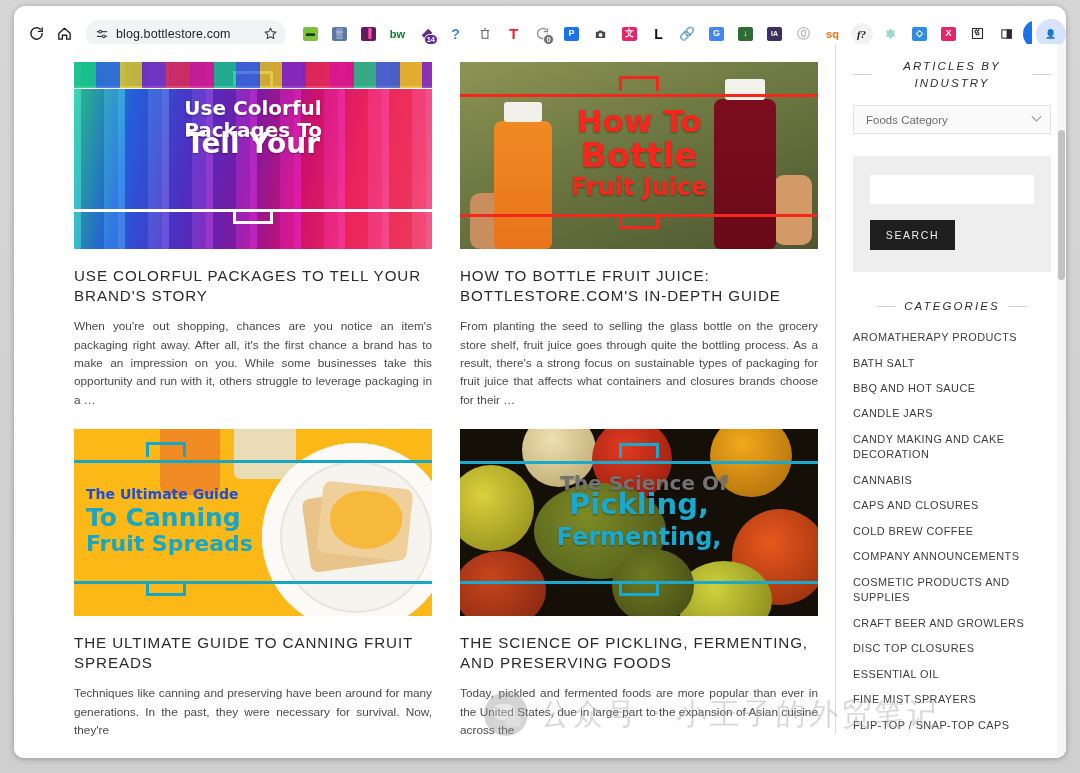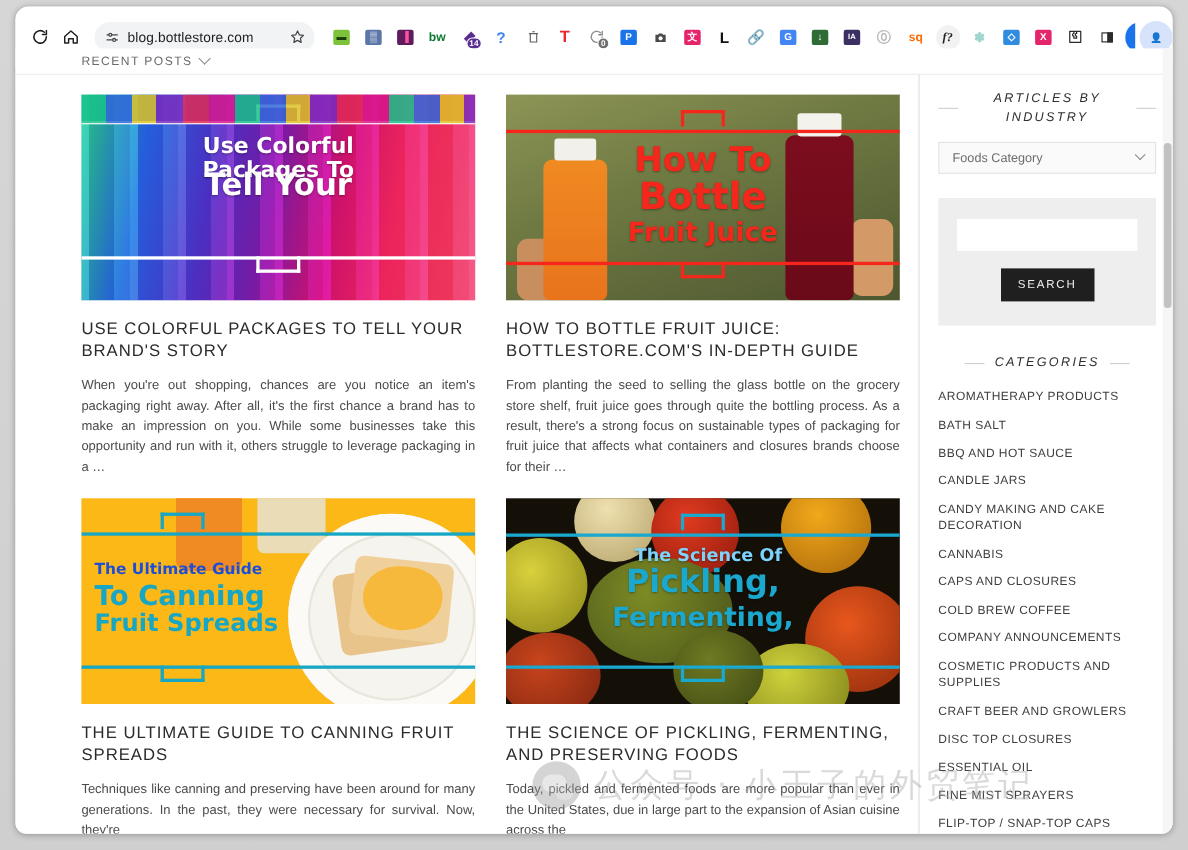--- a/index.html
+++ b/index.html
@@ -360,21 +360,21 @@
     border-bottom: 1.2px solid #8d8d8d;
     transform: rotate(45deg) translate(-2px,-2px);
   }
 
   #search-widget {
     margin-top: 22px;
     background: #eeeeee;
     padding: 19px 17px 22px 17px;
     display: flex;
     flex-direction: column;
-    align-items: center;
+    align-items: flex-start;
   }
   #search-input {
     width: 100%;
     height: 29px;
     background: #ffffff;
     border: none;
     outline: none;
     font-size: 12px;
     padding: 0 8px;
     font-family: "Liberation Sans", sans-serif;
@@ -600,24 +600,20 @@
               <path d="M4 19c1.6-3 12.4-3 16 0z"></path>
             </svg>
         </div>
       </div>
 
       <div id="profile-chip">👤</div>
     </div>
 
     <div id="viewport">
 
-      <div id="recent-posts-bar">
-        <span id="recent-posts-label">RECENT POSTS</span>
-        <span class="chev-dn"></span>
-      </div>
 
       <div id="page-body">
 
         <div id="main-col">
           <div id="posts-grid">
 
             <div class="post">
               <div class="thumb t1">
                 <div class="art"></div>
                 <div class="art-cap" style="top:24px;border-top-color:#ffffff;"></div>
@@ -684,21 +680,21 @@
                     <div class="jarc j5"></div>
                     <div class="jarc j6"></div>
                   <div class="jarc j7"></div>
                     <div class="jarc j8"></div>
                     <div class="jarc j9"></div>
                 </div>
                 <div class="art-cap" style="top:32px;border-top-color:#1aa8cf;"></div>
                 <div class="art-cap" style="top:152px;border-top-color:#1aa8cf;"></div>
                 <div class="bracket top" style="left:159px;top:14px;border-color:#1aa8cf;"></div>
                 <div class="bracket" style="left:159px;top:152px;border-color:#1aa8cf;"></div>
-                <div class="art-label" style="top:44px;color:#7dd3fc;font-size:16px;padding-left:10px;">The Science Of</div>
+                <div class="art-label" style="top:44px;color:#737373;font-size:20px;padding-left:10px;">The Science Of</div>
                 <div class="art-label" style="top:61px;color:#1aa8cf;font-size:29px;">Pickling,</div>
                 <div class="art-label" style="top:96px;color:#1aa8cf;font-size:24px;">Fermenting,</div>
               </div>
               <div class="post-title">THE SCIENCE OF PICKLING, FERMENTING, AND PRESERVING FOODS</div>
               <div class="post-excerpt">Today, pickled and fermented foods are more popular than ever in the United States, due in large part to the expansion of Asian cuisine across the</div>
             </div>
 
           </div>
         </div>
 

